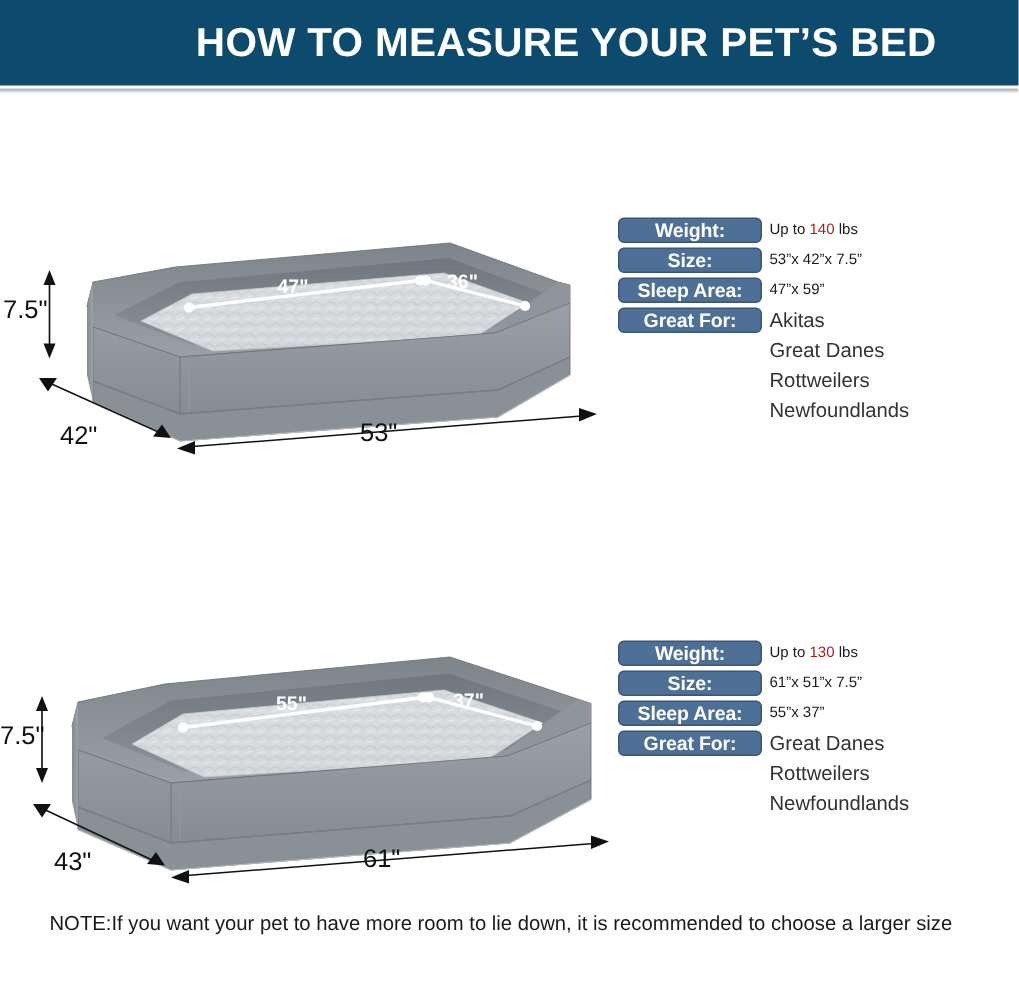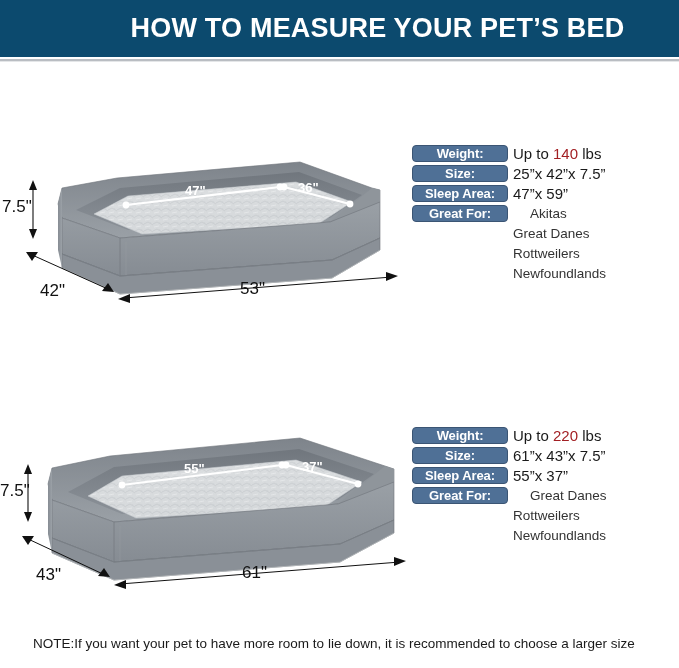--- a/index.html
+++ b/index.html
@@ -56,42 +56,42 @@
     box-sizing:border-box;
     display:flex;align-items:center;justify-content:center;
     color:#ffffff;
     font-size:13px;
     font-weight:bold;
     letter-spacing:-.1px;
     flex:none;
   }
   .spec-value{
     margin-left:5px;
-    font-size:15px;
+    font-size:10px;
     color:#1a1a1a;
     white-space:nowrap;
   }
   .spec-value .hl{color:#a21f23;}
   .breed-first{
-    margin-left:22px;
+    margin-left:5px;
     font-size:13.5px;
     color:#333333;
     white-space:nowrap;
   }
   .breed-list{margin-left:101px;margin-top:1px;}
   .breed-item{
     font-size:13.5px;
     color:#333333;
     line-height:20px;
     white-space:nowrap;
   }
 
   
   .note{
-    position:absolute;left:33px;top:636px;
+    position:absolute;left:33px;top:608px;
     font-size:13.5px;color:#1a1a1a;
     white-space:nowrap;
   }
 </style>
 </head>
 <body>
 
 <div class="banner">
   <div class="banner-title">HOW TO MEASURE YOUR PET’S BED</div>
 </div>
@@ -189,21 +189,21 @@
     </svg>
   </div>
 
   <div class="specs">
     <div class="spec-row">
       <div class="badge">Weight:</div>
       <div class="spec-value"><span>Up to </span><span class="hl">140</span><span> lbs</span></div>
     </div>
     <div class="spec-row">
       <div class="badge">Size:</div>
-      <div class="spec-value">25”x 42”x 7.5”</div>
+      <div class="spec-value">53”x 42”x 7.5”</div>
     </div>
     <div class="spec-row">
       <div class="badge">Sleep Area:</div>
       <div class="spec-value">47”x 59”</div>
     </div>
     <div class="spec-row">
       <div class="badge">Great For:</div>
       <div class="breed-first">Akitas</div>
     </div>
     <div class="breed-list">
@@ -301,25 +301,25 @@
         <path d="M114,173 L126,168 L126,177 Z" fill="#111111"></path>
         <path d="M406,149 L394,145 L394,154 Z" fill="#111111"></path>
         <text x="242" y="166" fill="#111111" font-size="17" font-family="Liberation Sans, sans-serif">61"</text>
       </g>
     </svg>
   </div>
 
   <div class="specs">
     <div class="spec-row">
       <div class="badge">Weight:</div>
-      <div class="spec-value"><span>Up to </span><span class="hl">220</span><span> lbs</span></div>
+      <div class="spec-value"><span>Up to </span><span class="hl">130</span><span> lbs</span></div>
     </div>
     <div class="spec-row">
       <div class="badge">Size:</div>
-      <div class="spec-value">61”x 43”x 7.5”</div>
+      <div class="spec-value">61”x 51”x 7.5”</div>
     </div>
     <div class="spec-row">
       <div class="badge">Sleep Area:</div>
       <div class="spec-value">55”x 37”</div>
     </div>
     <div class="spec-row">
       <div class="badge">Great For:</div>
       <div class="breed-first">Great Danes</div>
     </div>
     <div class="breed-list">

